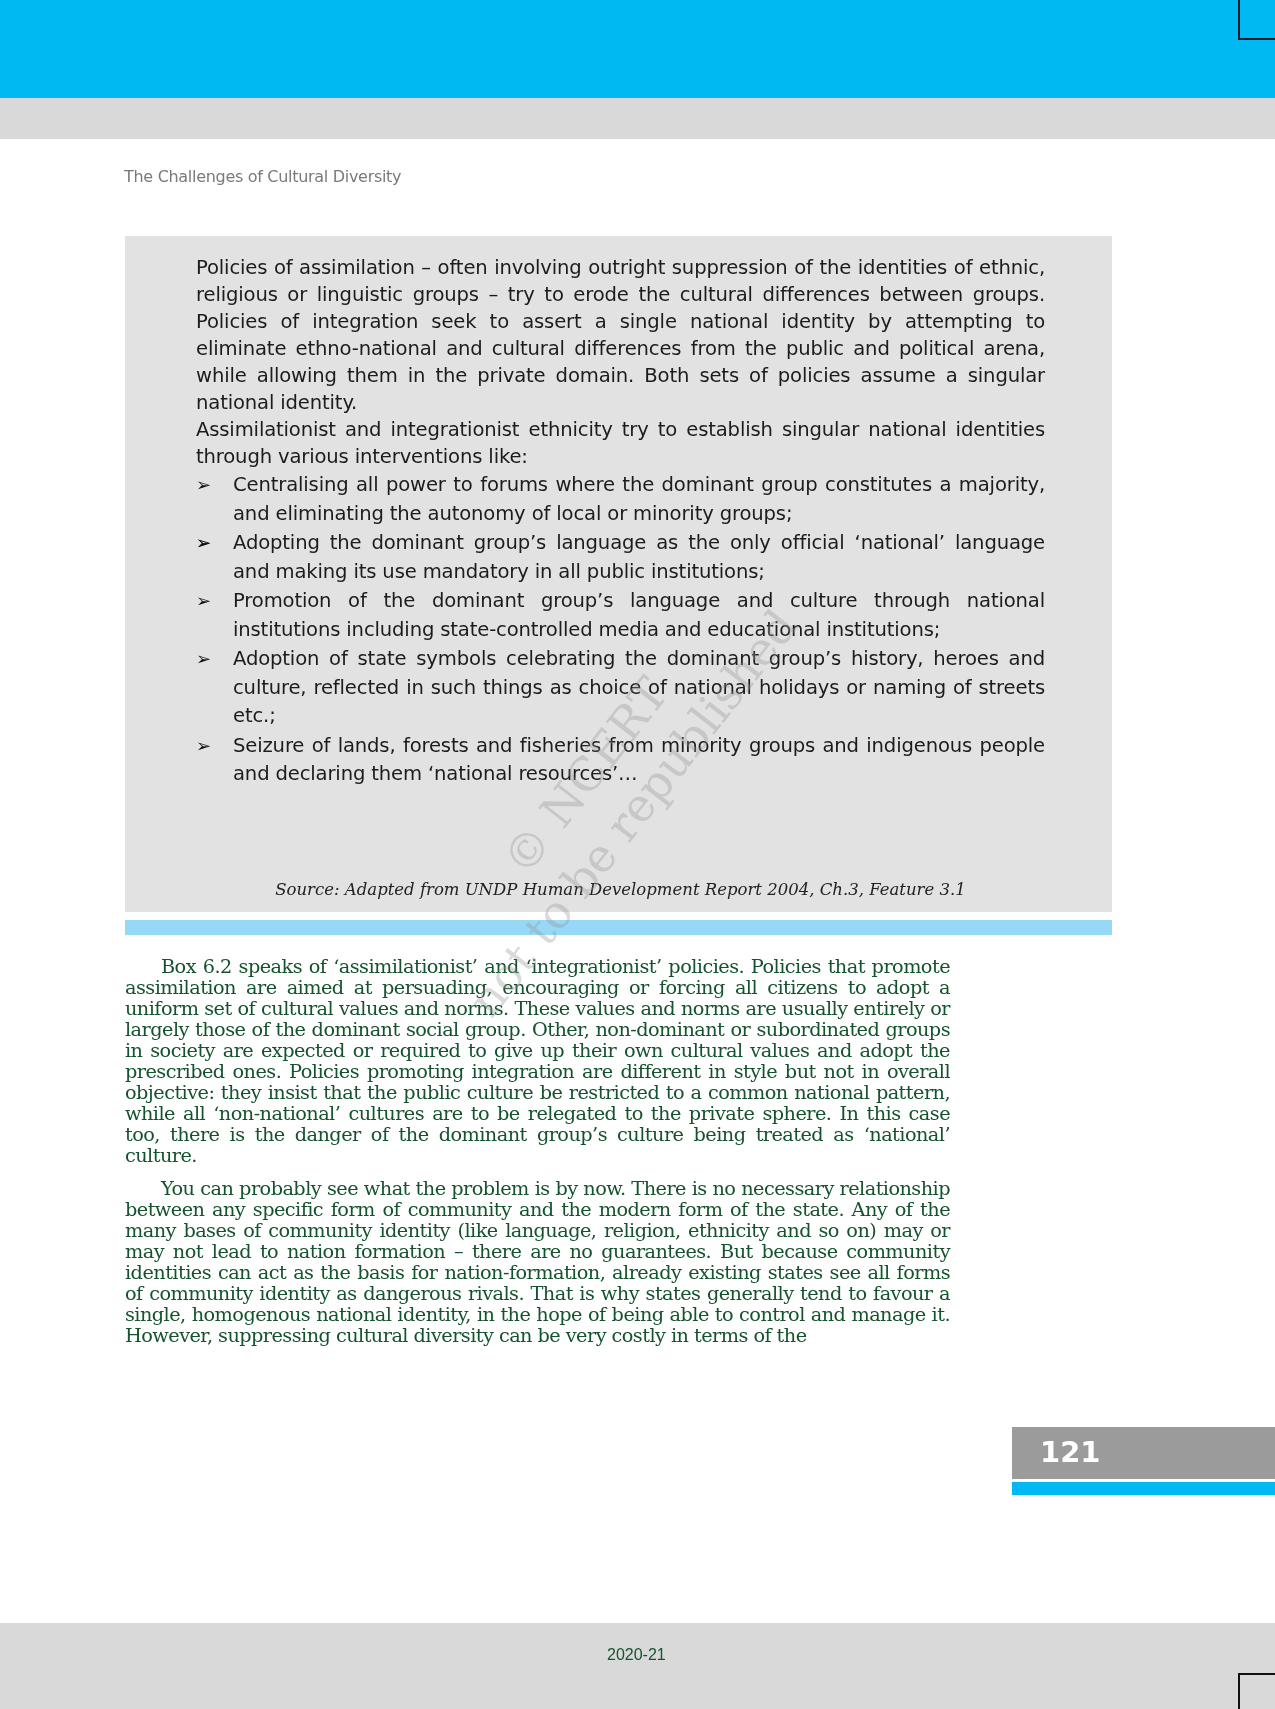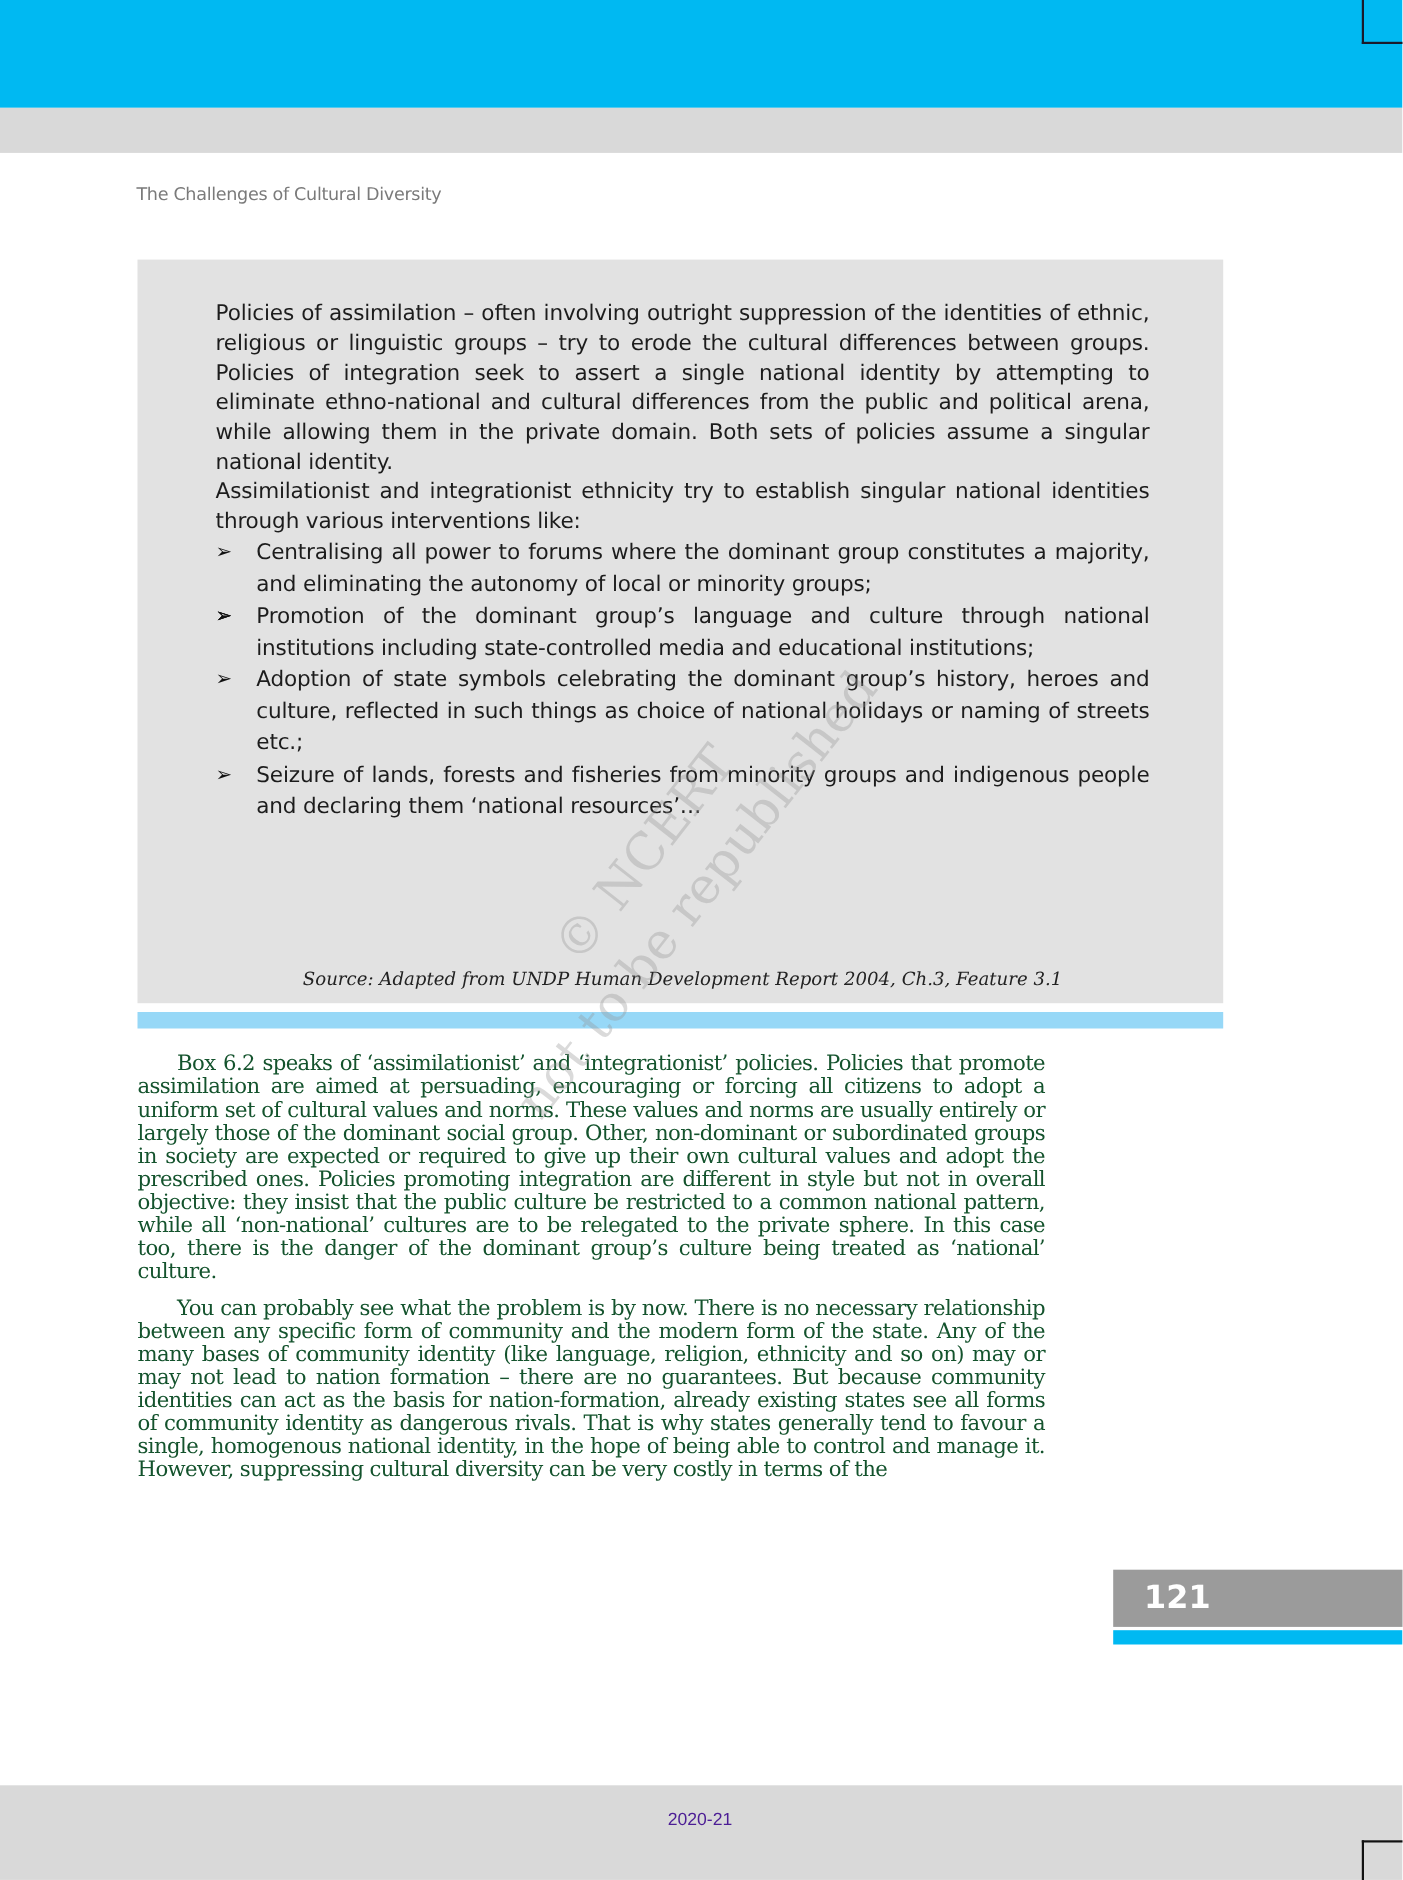--- a/index.html
+++ b/index.html
@@ -19,21 +19,21 @@
     position: absolute; left: 124px; top: 167px;
     font-size: 16px; color: #7a7a7a; letter-spacing: -0.3px;
   }
   .box {
     position: absolute; left: 125px; top: 236px; width: 987px; height: 676px;
     background: #e2e2e2;
   }
   .box-inner {
     position: absolute; left: 71px; top: 18px; width: 849px;
     font-size: 19.6px; line-height: 27px; color: #1c1c1c;
-    text-align: justify; letter-spacing: -0.15px; margin-top: 17px;
+    text-align: justify; letter-spacing: -0.15px;
   }
   .box-inner p { margin: 0; }
   .bullets { list-style: none; margin: 0; padding: 0; }
   .bullets li { position: relative; padding-left: 37px; line-height: 28.5px; margin-top: 1px; text-align: justify; }
   .bullets li .arrow {
     position: absolute; left: 0; top: 0; font-size: 18px; color: #111;
   }
   .source {
     position: absolute; left: 71px; top: 644px; width: 849px;
     font-family: "DejaVu Serif", serif; font-style: italic;
@@ -61,21 +61,21 @@
   .page-num-rule {
     position: absolute; left: 1012px; top: 1482px; width: 263px; height: 13px;
     background: #00b9f2;
   }
   .footer {
     position: absolute; left: 0; top: 1623px; width: 1275px; height: 86px;
     background: #d9d9d9;
   }
   .footer-year {
     position: absolute; left: 607px; top: 23px;
-    font-family: "Liberation Sans", sans-serif; font-size: 16px; color: #4c1d95;
+    font-family: "Liberation Sans", sans-serif; font-size: 16px; color: #14532d;
   }
   .crop-mark-bottom {
     position: absolute; left: 1238px; top: 1673px; width: 40px; height: 40px;
     border-left: 2px solid #111; border-top: 2px solid #111;
   }
   .watermark {
     position: absolute; left: 420px; top: 700px; width: 520px; height: 300px;
     transform: rotate(-52deg); transform-origin: center;
     color: rgba(150,150,150,0.35); font-size: 46px; line-height: 60px;
     text-align: center; pointer-events: none;
@@ -91,21 +91,21 @@
 
 <div class="running-head">The Challenges of Cultural Diversity</div>
 
 <div class="box">
   <div class="box-inner">
     <p>Policies of assimilation – often involving outright suppression of the identities of ethnic, religious or linguistic groups – try to erode the cultural differences between groups. Policies of integration seek to assert a single national identity by attempting to eliminate ethno-national and cultural differences from the public and political arena, while allowing them in the private domain.  Both sets of policies assume a singular national identity.</p>
     <p>Assimilationist and integrationist ethnicity try to establish singular national identities through various interventions like:</p>
     <ul class="bullets">
       <li><span class="arrow">➢</span><span>Centralising all power to forums where the dominant group constitutes a majority, and  eliminating the autonomy of local or minority groups;</span></li>
       <li><span class="arrow">➢</span></li>
-      <li><span class="arrow">➢</span></li>
+      <li><span class="arrow">➢</span><span>Adopting the dominant group’s language as the only official ‘national’ language and making its use mandatory in all public institutions;</span></li>
       <li><span class="arrow">➢</span><span>Promotion of the dominant group’s language and culture through national institutions including state-controlled media and educational institutions;</span></li>
       <li><span class="arrow">➢</span><span>Adoption of state symbols celebrating the dominant group’s history, heroes and culture, reflected in such things as choice of national holidays or naming of streets etc.;</span></li>
       <li><span class="arrow">➢</span><span>Seizure of lands, forests and fisheries from minority groups and indigenous people and declaring them ‘national resources’…</span></li>
     </ul>
   </div>
   <div class="source">Source: Adapted from UNDP Human Development Report 2004, Ch.3, Feature 3.1</div>
 </div>
 
 <div class="blue-rule"></div>
 

